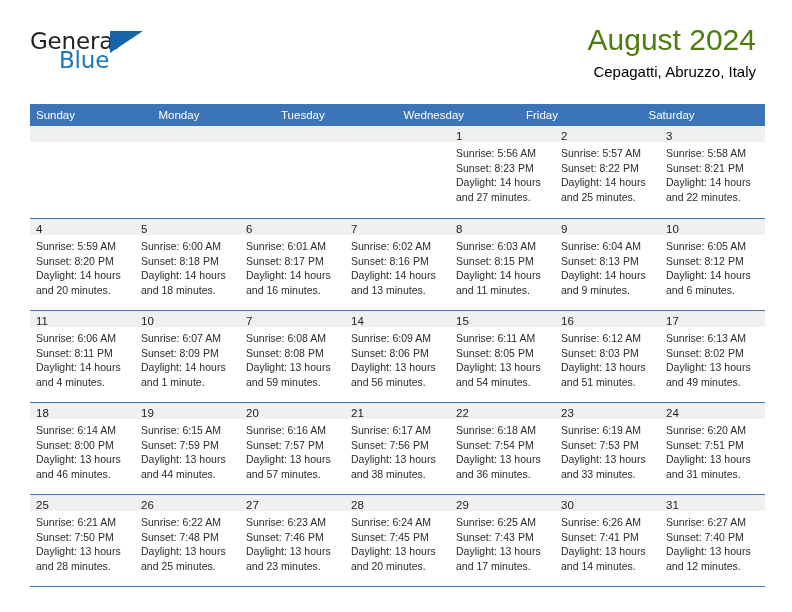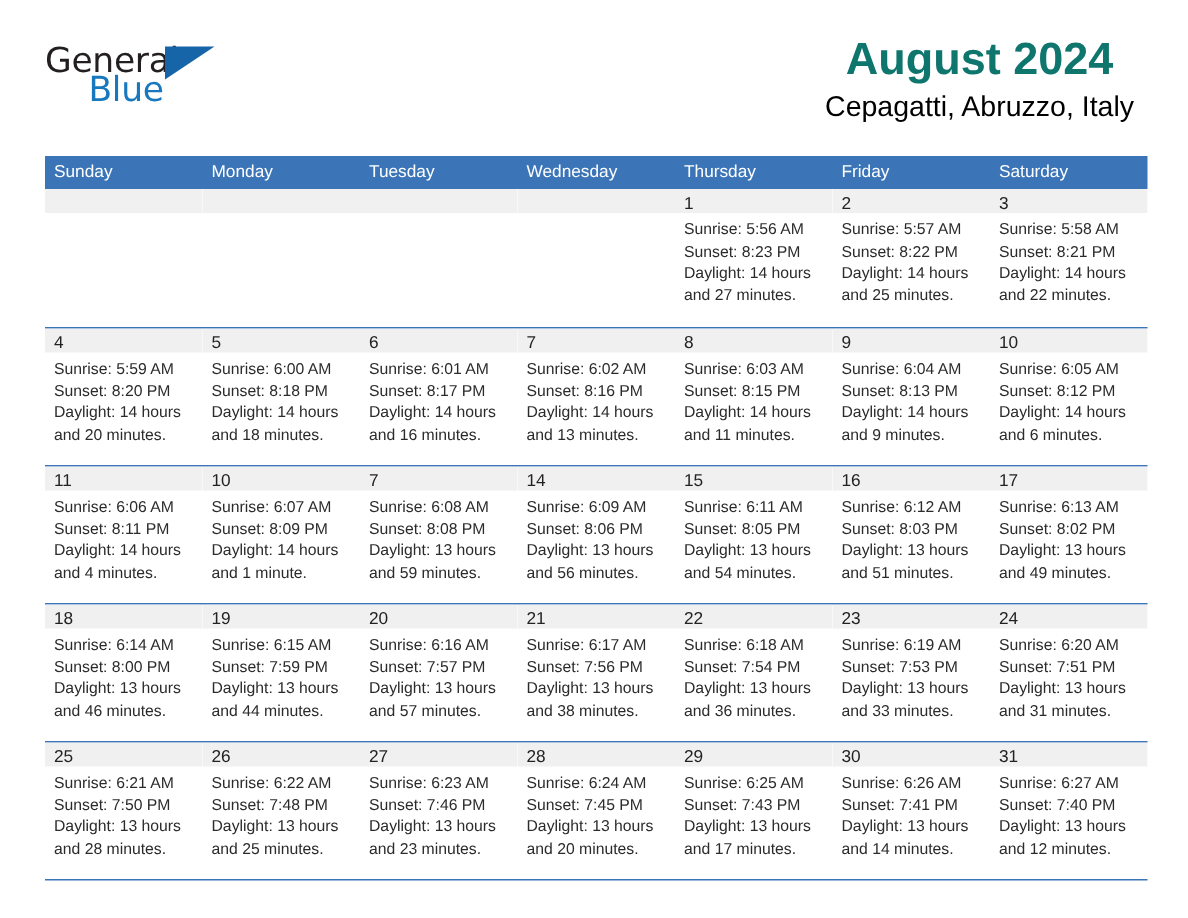--- a/index.html
+++ b/index.html
@@ -71,28 +71,27 @@
     border-bottom: 22px solid transparent;
   }
 
   
   .titles {
     text-align: right;
     margin-top: 22px;
   }
   .title-main {
     font-size: 30px;
-    font-weight: bold;
-    color: #0f766e;
+    font-weight: normal;
+    color: #4d7c0f;
     line-height: 36px;
     white-space: nowrap;
-    text-align: center;
   }
   .title-sub {
-    font-size: 19px;
+    font-size: 15px;
     color: #000000;
     line-height: 20px;
     margin-top: 4px;
     white-space: nowrap;
   }
 
   
   .calendar {
     position: absolute;
     left: 30px;
@@ -174,21 +173,20 @@
     </div>
 
   </div>
 
   <div class="calendar">
     <div class="weekdays">
         <div class="weekday">Sunday</div>
         <div class="weekday">Monday</div>
         <div class="weekday">Tuesday</div>
         <div class="weekday">Wednesday</div>
-        <div class="weekday">Thursday</div>
         <div class="weekday">Friday</div>
         <div class="weekday">Saturday</div>
       </div>
     <div class="weeks">
         <div class="week first">
           <div class="cell empty">
             <div class="datebar"><span class="datenum"></span></div>
             <div class="body">
               <div class="line"></div>
               <div class="line"></div>

